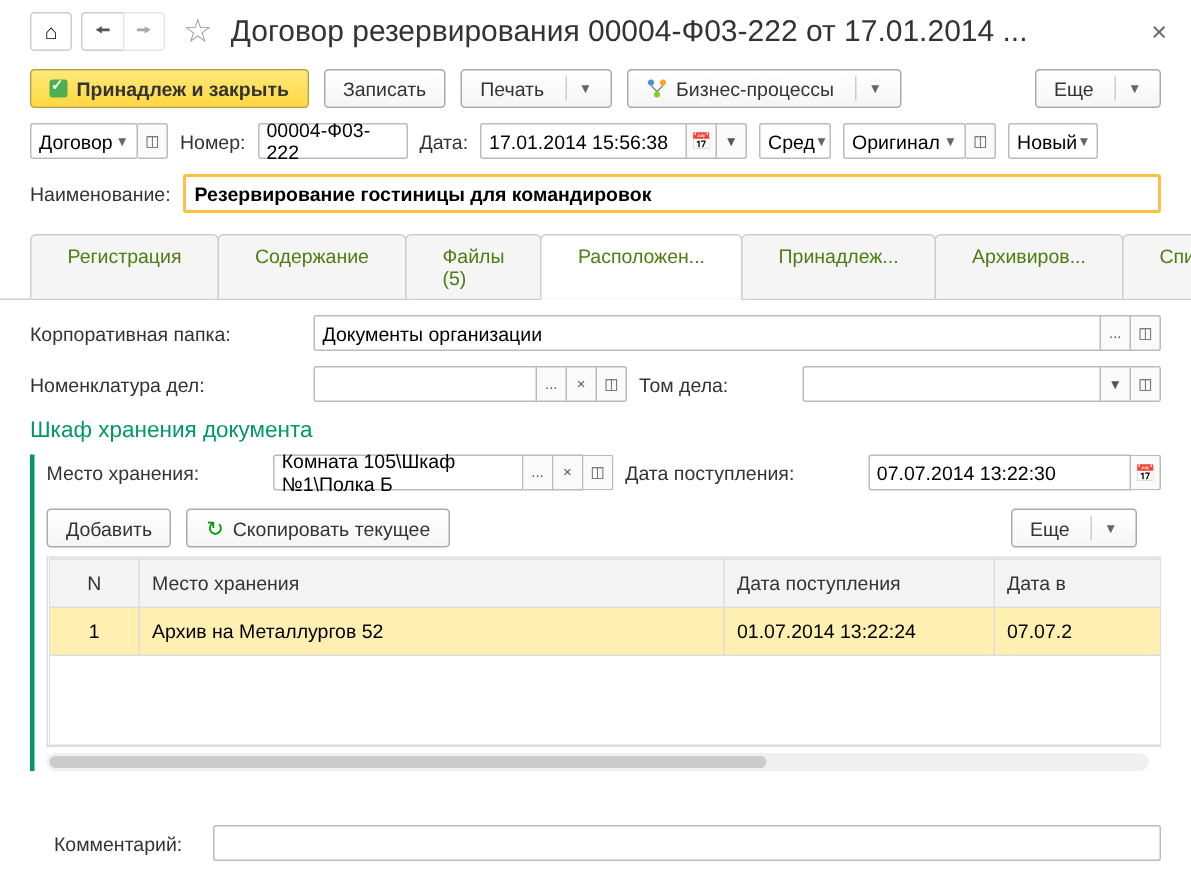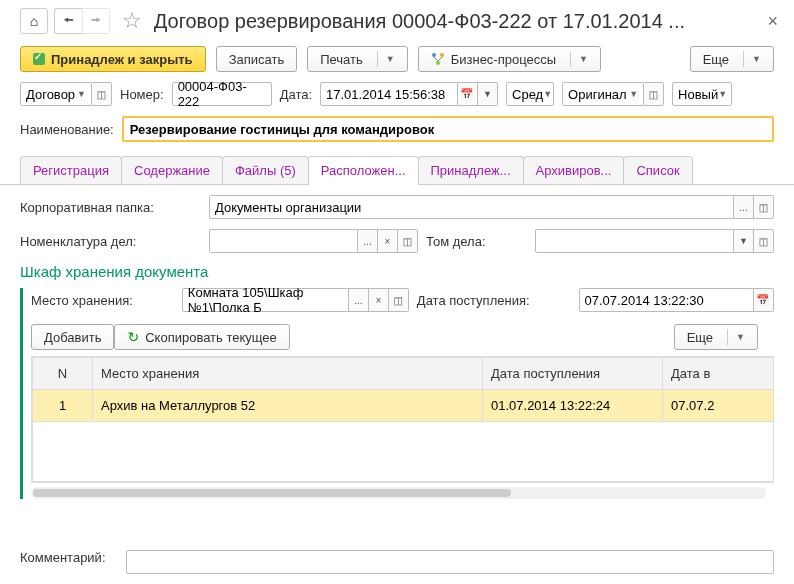--- a/index.html
+++ b/index.html
@@ -27,43 +27,43 @@
 .input-group .input { border-radius: 2px 0 0 2px; }
 .ig-btn { height: 24px; width: 20px; border: 1px solid #bbb; border-left: none; background: #fafafa; display: flex; align-items: center; justify-content: center; cursor: pointer; font-size: 10px; color: #555; }
 .ig-btn:last-child { border-radius: 0 2px 2px 0; }
 .select { height: 24px; border: 1px solid #bbb; border-radius: 2px; padding: 0 5px; background: #fff; display: flex; align-items: center; position: relative; }
 .select .caret2 { margin-left: auto; font-size: 9px; color: #666; }
 
 .name-row { padding: 6px 20px; display: flex; align-items: center; gap: 8px; }
 .name-input { flex: 1; height: 26px; border: 2px solid #ffc040; border-radius: 2px; padding: 0 6px; font-weight: bold; display: flex; align-items: center; }
 
 .tabs { display: flex; padding: 8px 20px 0 20px; gap: 0; border-bottom: 1px solid #ccc; }
-.tab { padding: 6px 12px; border: 1px solid #ccc; border-bottom: none; background: #f5f5f5; cursor: pointer; font-size: 13px; color: #a21caf; margin-right: -1px; border-radius: 4px 4px 0 0; }
+.tab { padding: 6px 24px; border: 1px solid #ccc; border-bottom: none; background: #f5f5f5; cursor: pointer; font-size: 13px; color: #4d7c0f; margin-right: -1px; border-radius: 4px 4px 0 0; }
 .tab.active { background: #fff; position: relative; z-index: 1; }
 .tab.active::after { content: ''; position: absolute; bottom: -1px; left: 0; right: 0; height: 1px; background: #fff; }
 
 .content { padding: 10px 20px; }
 .form-row { display: flex; align-items: center; gap: 8px; margin-bottom: 10px; }
 .form-row .input { flex: 1; margin-left: 41px; }
 
 .section-title { color: #009966; font-size: 15px; margin: 8px 0; }
 
 .table-wrap { border-left: 3px solid #009966; margin-top: 8px; }
-.table-toolbar { display: flex; align-items: flex-end; padding: 6px 16px 6px 8px; }
+.table-toolbar { display: flex; align-items: flex-end; padding: 6px 16px 6px 8px; gap: 10px; }
 .tbl-scroll { overflow-x: auto; margin-left: 8px; border: 1px solid #ddd; }
 .tbl { width: 100%; border-collapse: collapse; min-width: 760px; }
 .tbl th { background: #f3f3f3; border: 1px solid #ddd; padding: 8px; text-align: left; font-weight: normal; color: #333; }
 .tbl td { border: 1px solid #ddd; padding: 8px; background: #fff; }
 .tbl tr.sel td { background: #ffefb0; }
 .tbl th:first-child, .tbl td:first-child { text-align: center; width: 60px; }
 .tbl-empty { height: 60px; }
 .hscroll { height: 12px; background: #f0f0f0; margin: 4px 8px 0 8px; position: relative; border-radius: 6px; }
 .hscroll-thumb { position: absolute; left: 2px; top: 2px; height: 8px; width: 65%; background: #ccc; border-radius: 4px; }
 
-.comm-row { position: absolute; bottom: 10px; left: 20px; right: 20px; display: flex; align-items: flex-start; gap: 20px; }
+.comm-row { position: absolute; bottom: 10px; left: 36px; right: 20px; display: flex; align-items: center; gap: 20px; }
 .comm-row .input { flex: 1; }
 
 .ico-check { width: 12px; height: 12px; display: inline-block; background: #4caf50; border-radius: 2px; position: relative; }
 .ico-check::after { content: '✓'; color: #fff; font-size: 10px; position: absolute; top: -2px; left: 1px; }
 .ico-bp { width: 14px; height: 14px; display: inline-block; }
 .ico-home { font-size: 14px; }
 .ico-arrow { font-size: 12px; color: #555; }
 .ico-cal { font-size: 11px; }
 .ico-refresh { color: #090; font-size: 14px; }
 .ico-open { font-size: 10px; color: #555; }

